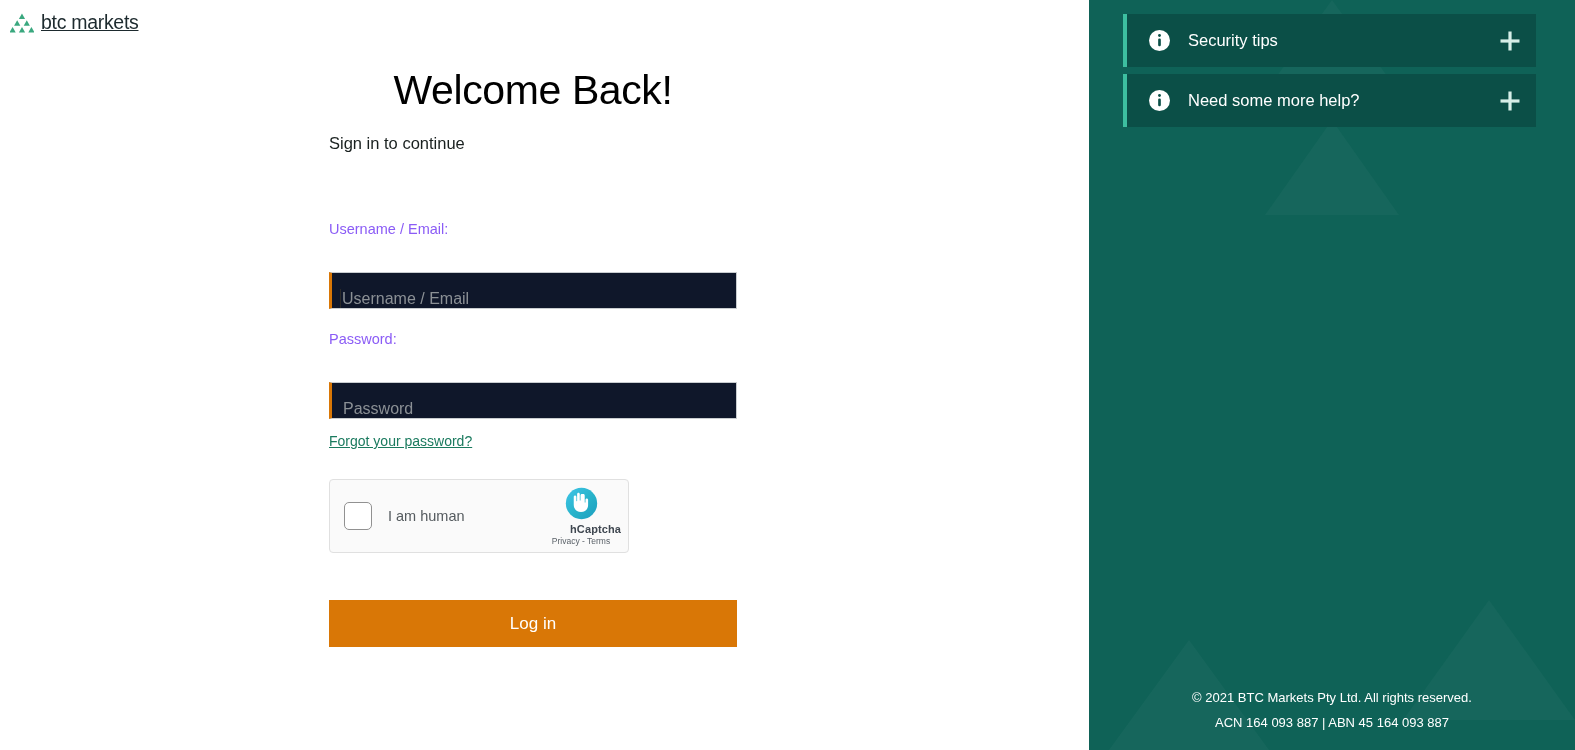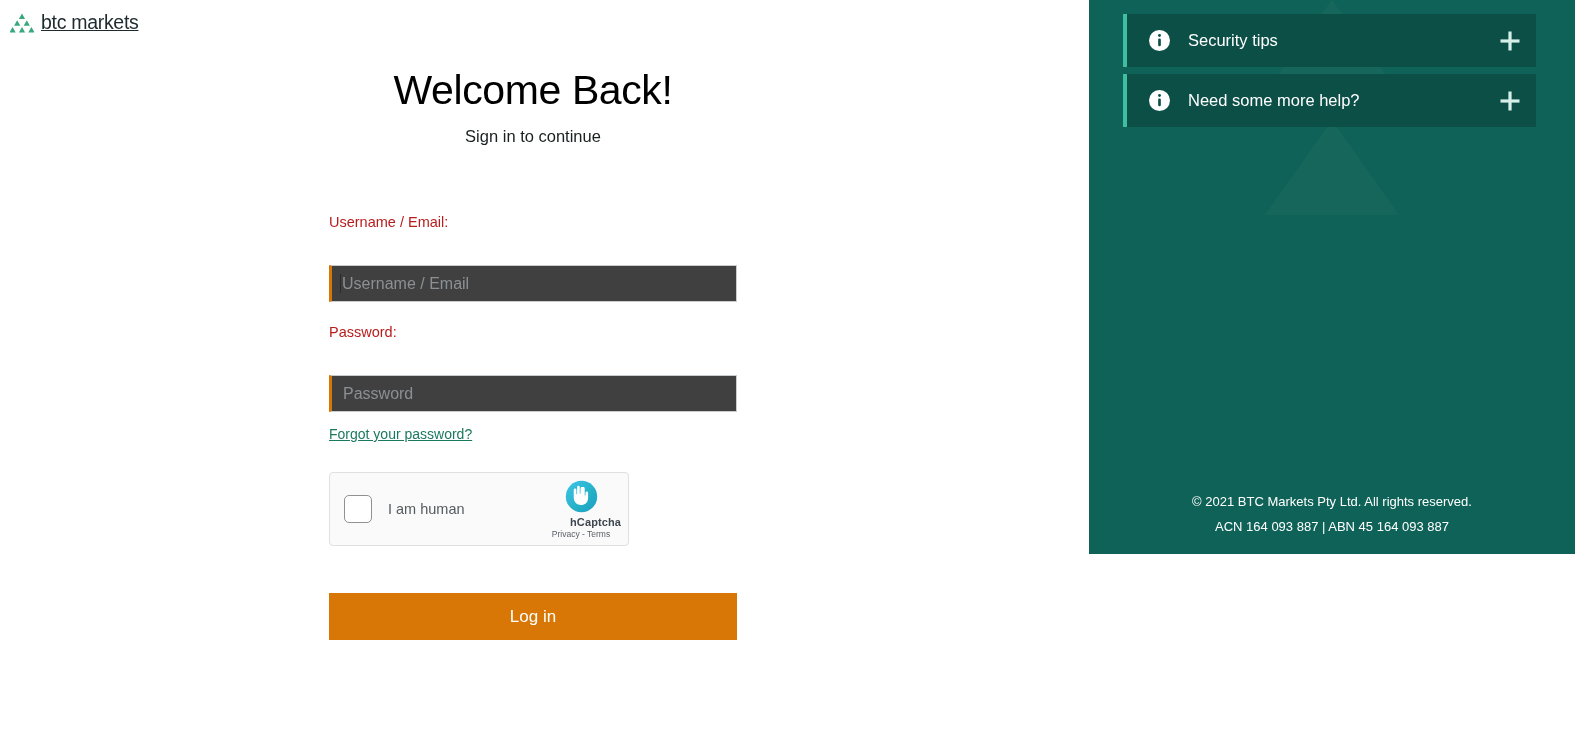--- a/index.html
+++ b/index.html
@@ -31,35 +31,35 @@
 
   .form-col {
     position:absolute; left:329px; top:0; width:408px;
   }
   .title {
     margin-top:66px;
     font-size:41px; line-height:48px; font-weight:400;
     color:#000; text-align:center; letter-spacing:-0.4px;
   }
   .subtitle {
-    margin-top:13px;
-    font-size:16.5px; color:#19201f; text-align:center;
+    margin-top:20px;
+    font-size:16.5px; color:#19201f; 
   }
 
   .field-group { margin-top:0; }
   .field-label {
-    font-size:14.5px; color:#b91c1c; margin-bottom:9px;
+    font-size:14.5px; color:#8b5cf6; margin-bottom:9px;
   }
   .field-input {
     position:relative;
     width:408px; height:37px;
-    background:#404040;
+    background:#0f172a;
     border:1px solid #c9cdd0;
     border-left:3px solid #d97706;
-    display:flex; align-items:center;
+    display:flex; align-items:flex-end;
     padding-left:8px;
     margin-top:35px;
   }
   .field-input .ph {
     font-size:16px; color:#8b9095; font-weight:400;
   }
   .caret {
     display:inline-block;
     width:1px; height:19px; background:#2a2a2a;
     margin-right:1px;
@@ -121,21 +121,21 @@
   }
   .signup-row {
     margin-top:23px; text-align:center;
     font-size:14.5px; color:#1d2528;
   }
   .signup-row .link-green { font-size:14.5px; }
 
   
   .right-pane {
     position:relative;
-    width:486px; height:554px;
+    width:486px; height:750px;
     flex:0 0 486px;
     background:#0f6257;
     overflow:hidden;
   }
   .watermark {
     position:absolute; inset:0;
     pointer-events:none;
   }
   .accordion-wrap {
     position:absolute; top:14px; left:34px; right:39px;

